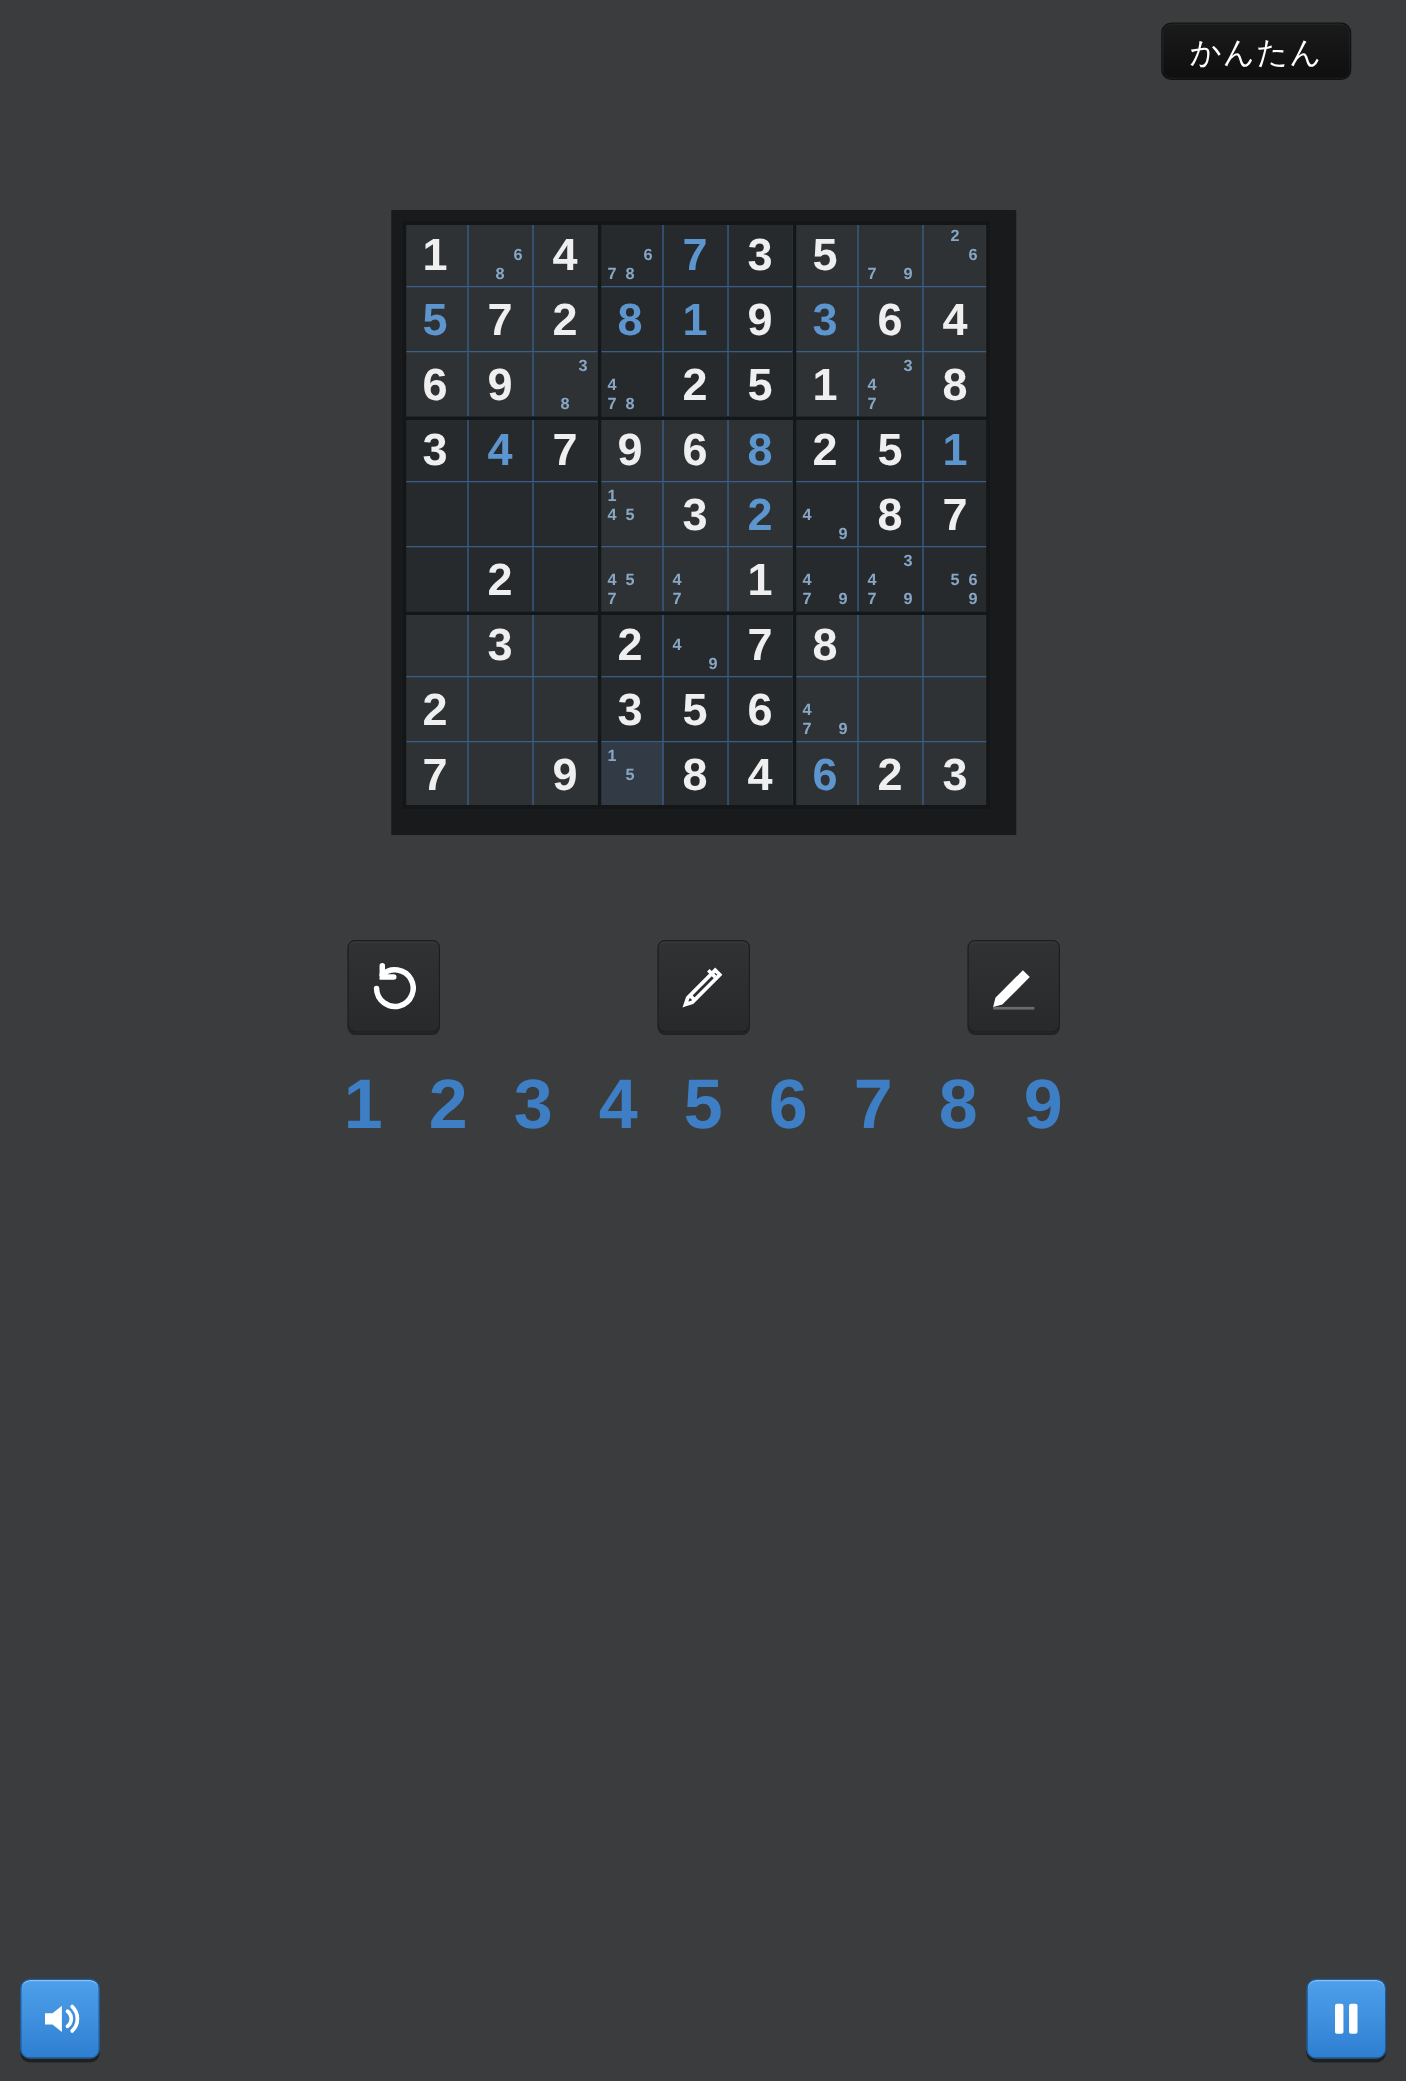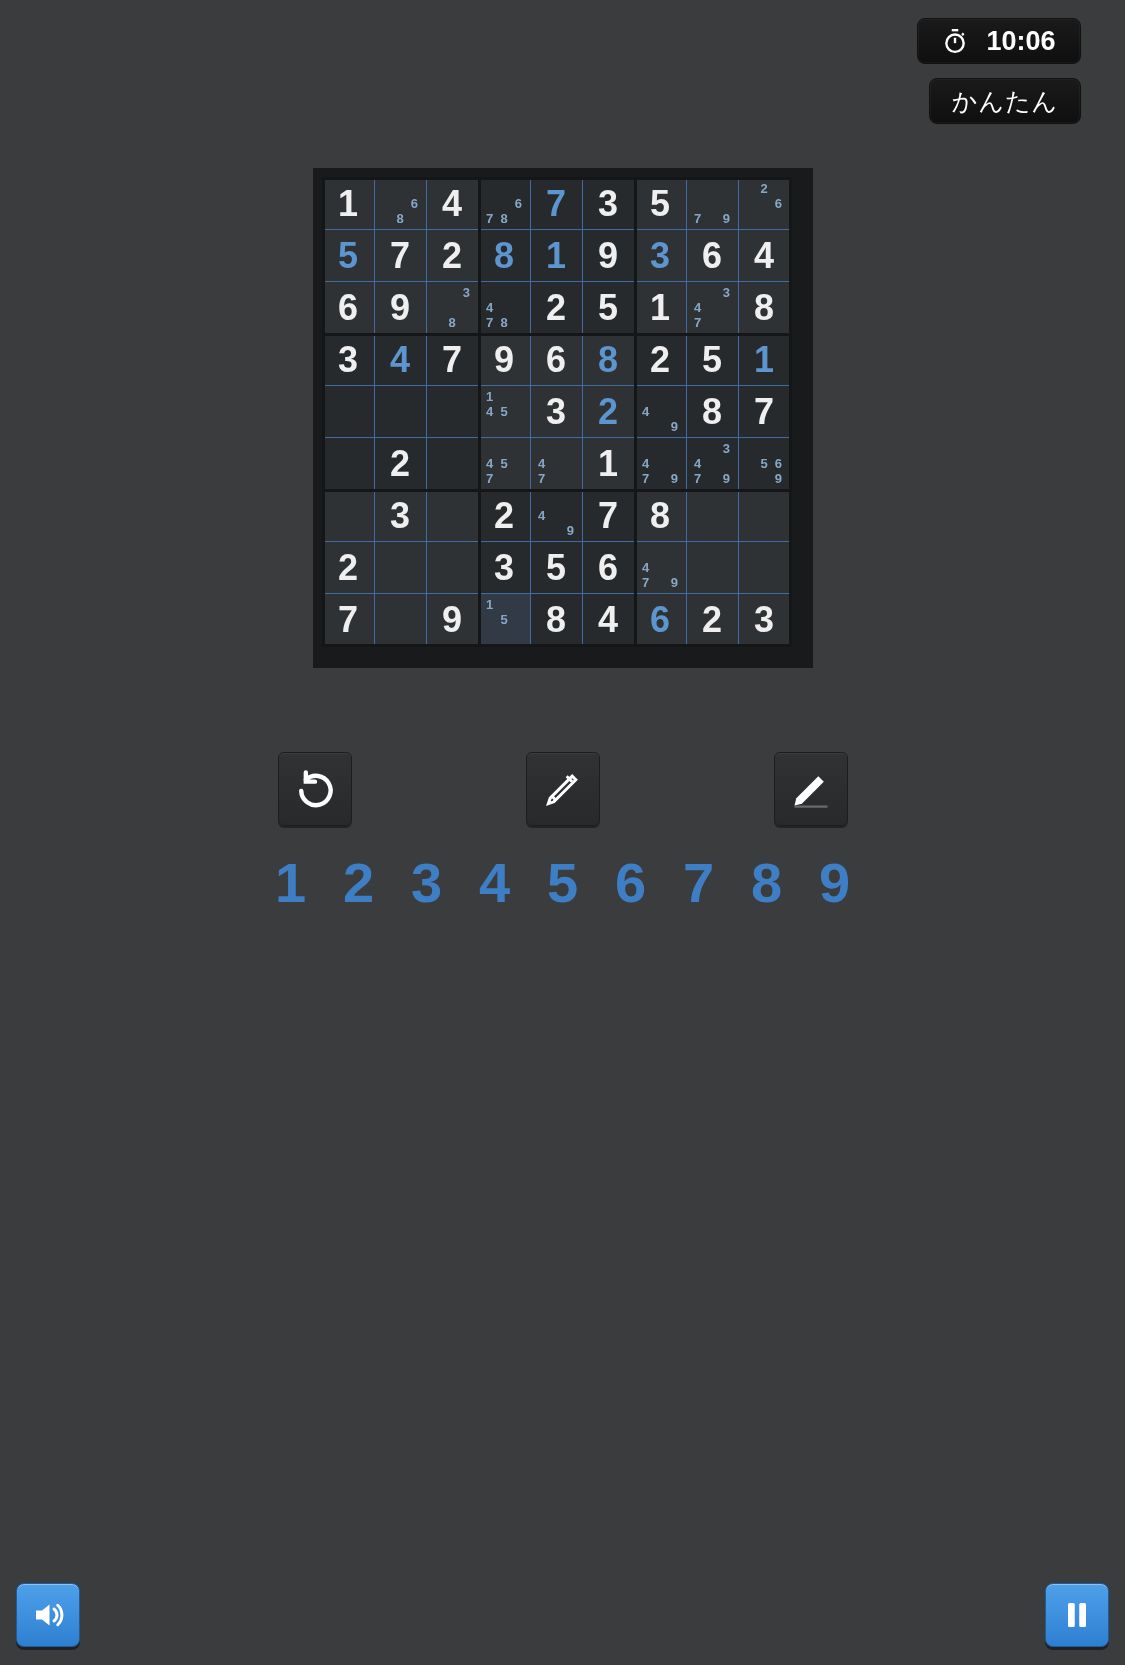--- a/index.html
+++ b/index.html
@@ -166,31 +166,20 @@
     cursor: pointer;
   }
   .corner-btn.sound { left: 16px; }
   .corner-btn.pause { right: 16px; }
   .corner-btn svg { width: 36px; height: 36px; }
 </style>
 </head>
 <body>
 
 <div class="pill-area">
-  <div class="pill timer">
-    <span class="stopwatch-icon">
-      <svg viewBox="0 0 24 24" fill="none" stroke="#fff" stroke-width="2.2">
-        <circle cx="12" cy="14" r="8"></circle>
-        <path d="M12 14 V9"></path>
-        <path d="M9 2 h6"></path>
-        <path d="M18.5 6.5 l1.5 -1.5"></path>
-      </svg>
-    </span>
-    <span>10:06</span>
-  </div>
   <div class="pill diff">
     <span>かんたん</span>
   </div>
 </div>
 
 <div class="board-frame">
   <div class="board" id="board">
     <div class="board-outer"></div>
     <div class="vline" style="left:155px"></div>
     <div class="vline" style="left:311px"></div>

